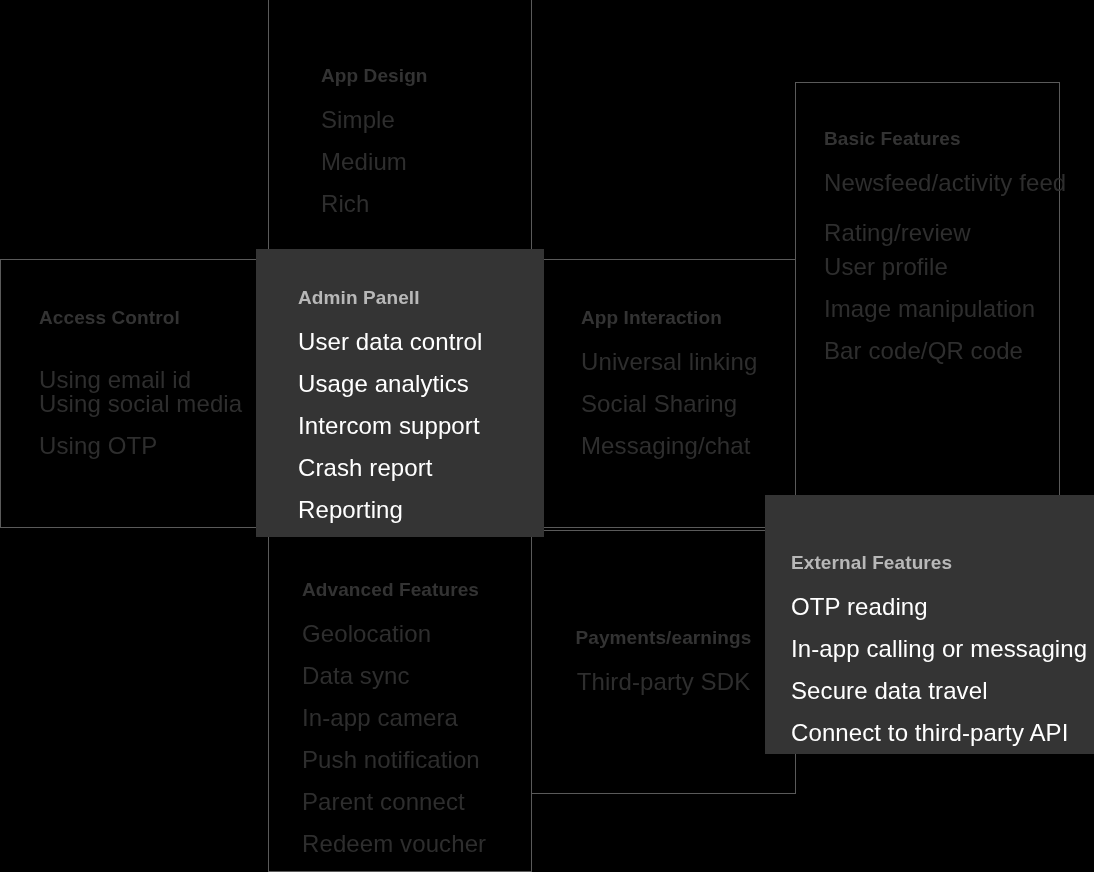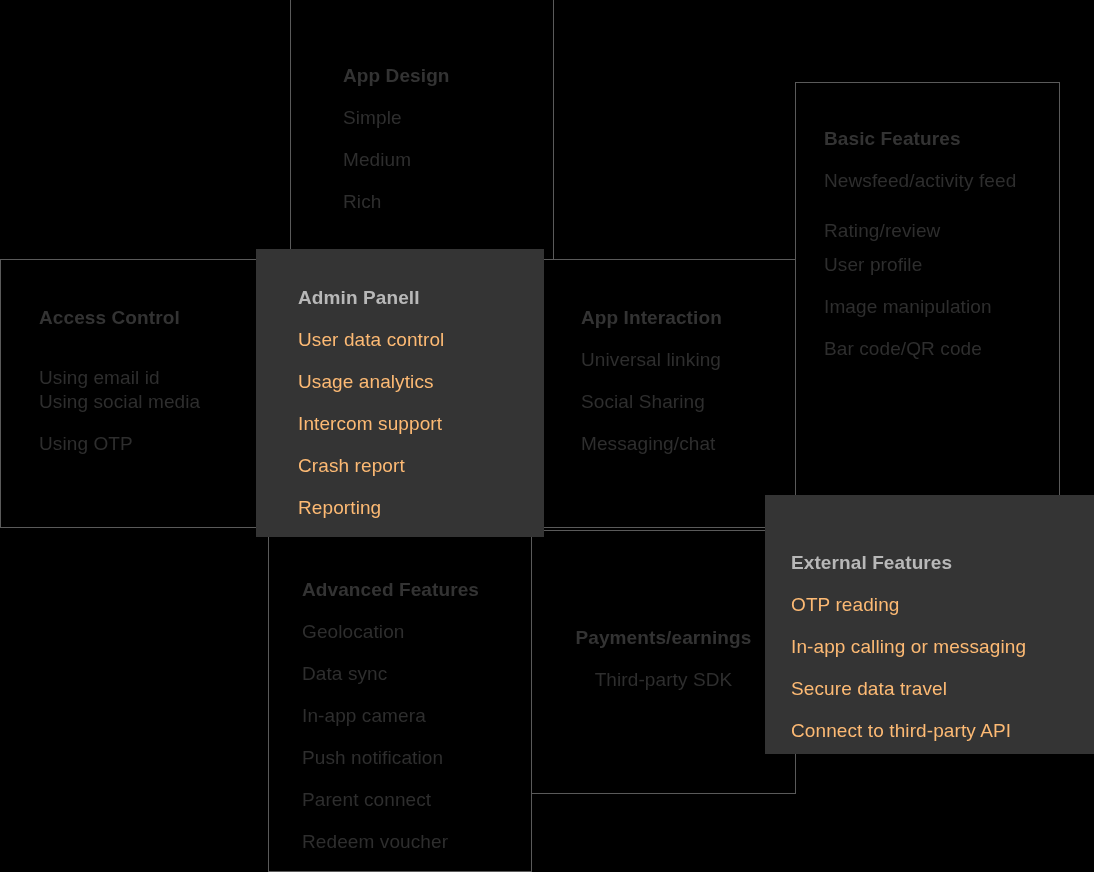--- a/index.html
+++ b/index.html
@@ -33,43 +33,43 @@
     border: none;
   }
   .card-title {
     font-size: 19px;
     font-weight: bold;
     letter-spacing: 0.1px;
     line-height: 1;
     white-space: nowrap;
   }
   .card-item {
-    font-size: 19px;
+    font-size: 24px;
     font-weight: normal;
     letter-spacing: 0.1px;
     line-height: 1;
     white-space: nowrap;
   }
   
   .dim .card-title { color: #333333; }
   .dim .card-item  { color: #2e2e2e; }
   
   .raised .card-title { color: #b8b8b8; }
-  .raised .card-item  { color: #fdba74; }
+  .raised .card-item  { color: #ffffff; }
 
   
   .row { position: absolute; }
   .center-row { position: absolute; text-align: center; }
 </style>
 </head>
 <body>
 
 <div id="canvas">
 
-  <div class="card outlined dim" style="left:268px; top:-1px; width:264px; height:261px;margin-left:22px;">
+  <div class="card outlined dim" style="left:268px; top:-1px; width:264px; height:261px;">
     <div class="row card-title" style="left:52px; top:66px;">App Design</div>
     <div class="row card-item" style="left:52px; top:108px;">Simple</div>
     <div class="row card-item" style="left:52px; top:150px;">Medium</div>
     <div class="row card-item" style="left:52px; top:192px;">Rich</div>
   </div>
 
   <div class="card outlined dim" style="left:795px; top:82px; width:265px; height:419px;text-decoration:underline;">
     <div class="row card-title" style="left:28px; top:46px;">Basic Features</div>
     <div class="row card-item" style="left:28px; top:88px;">Newsfeed/activity feed</div>
     <div class="row card-item" style="left:28px; top:130px;margin-top:8px;">Rating/review</div>

